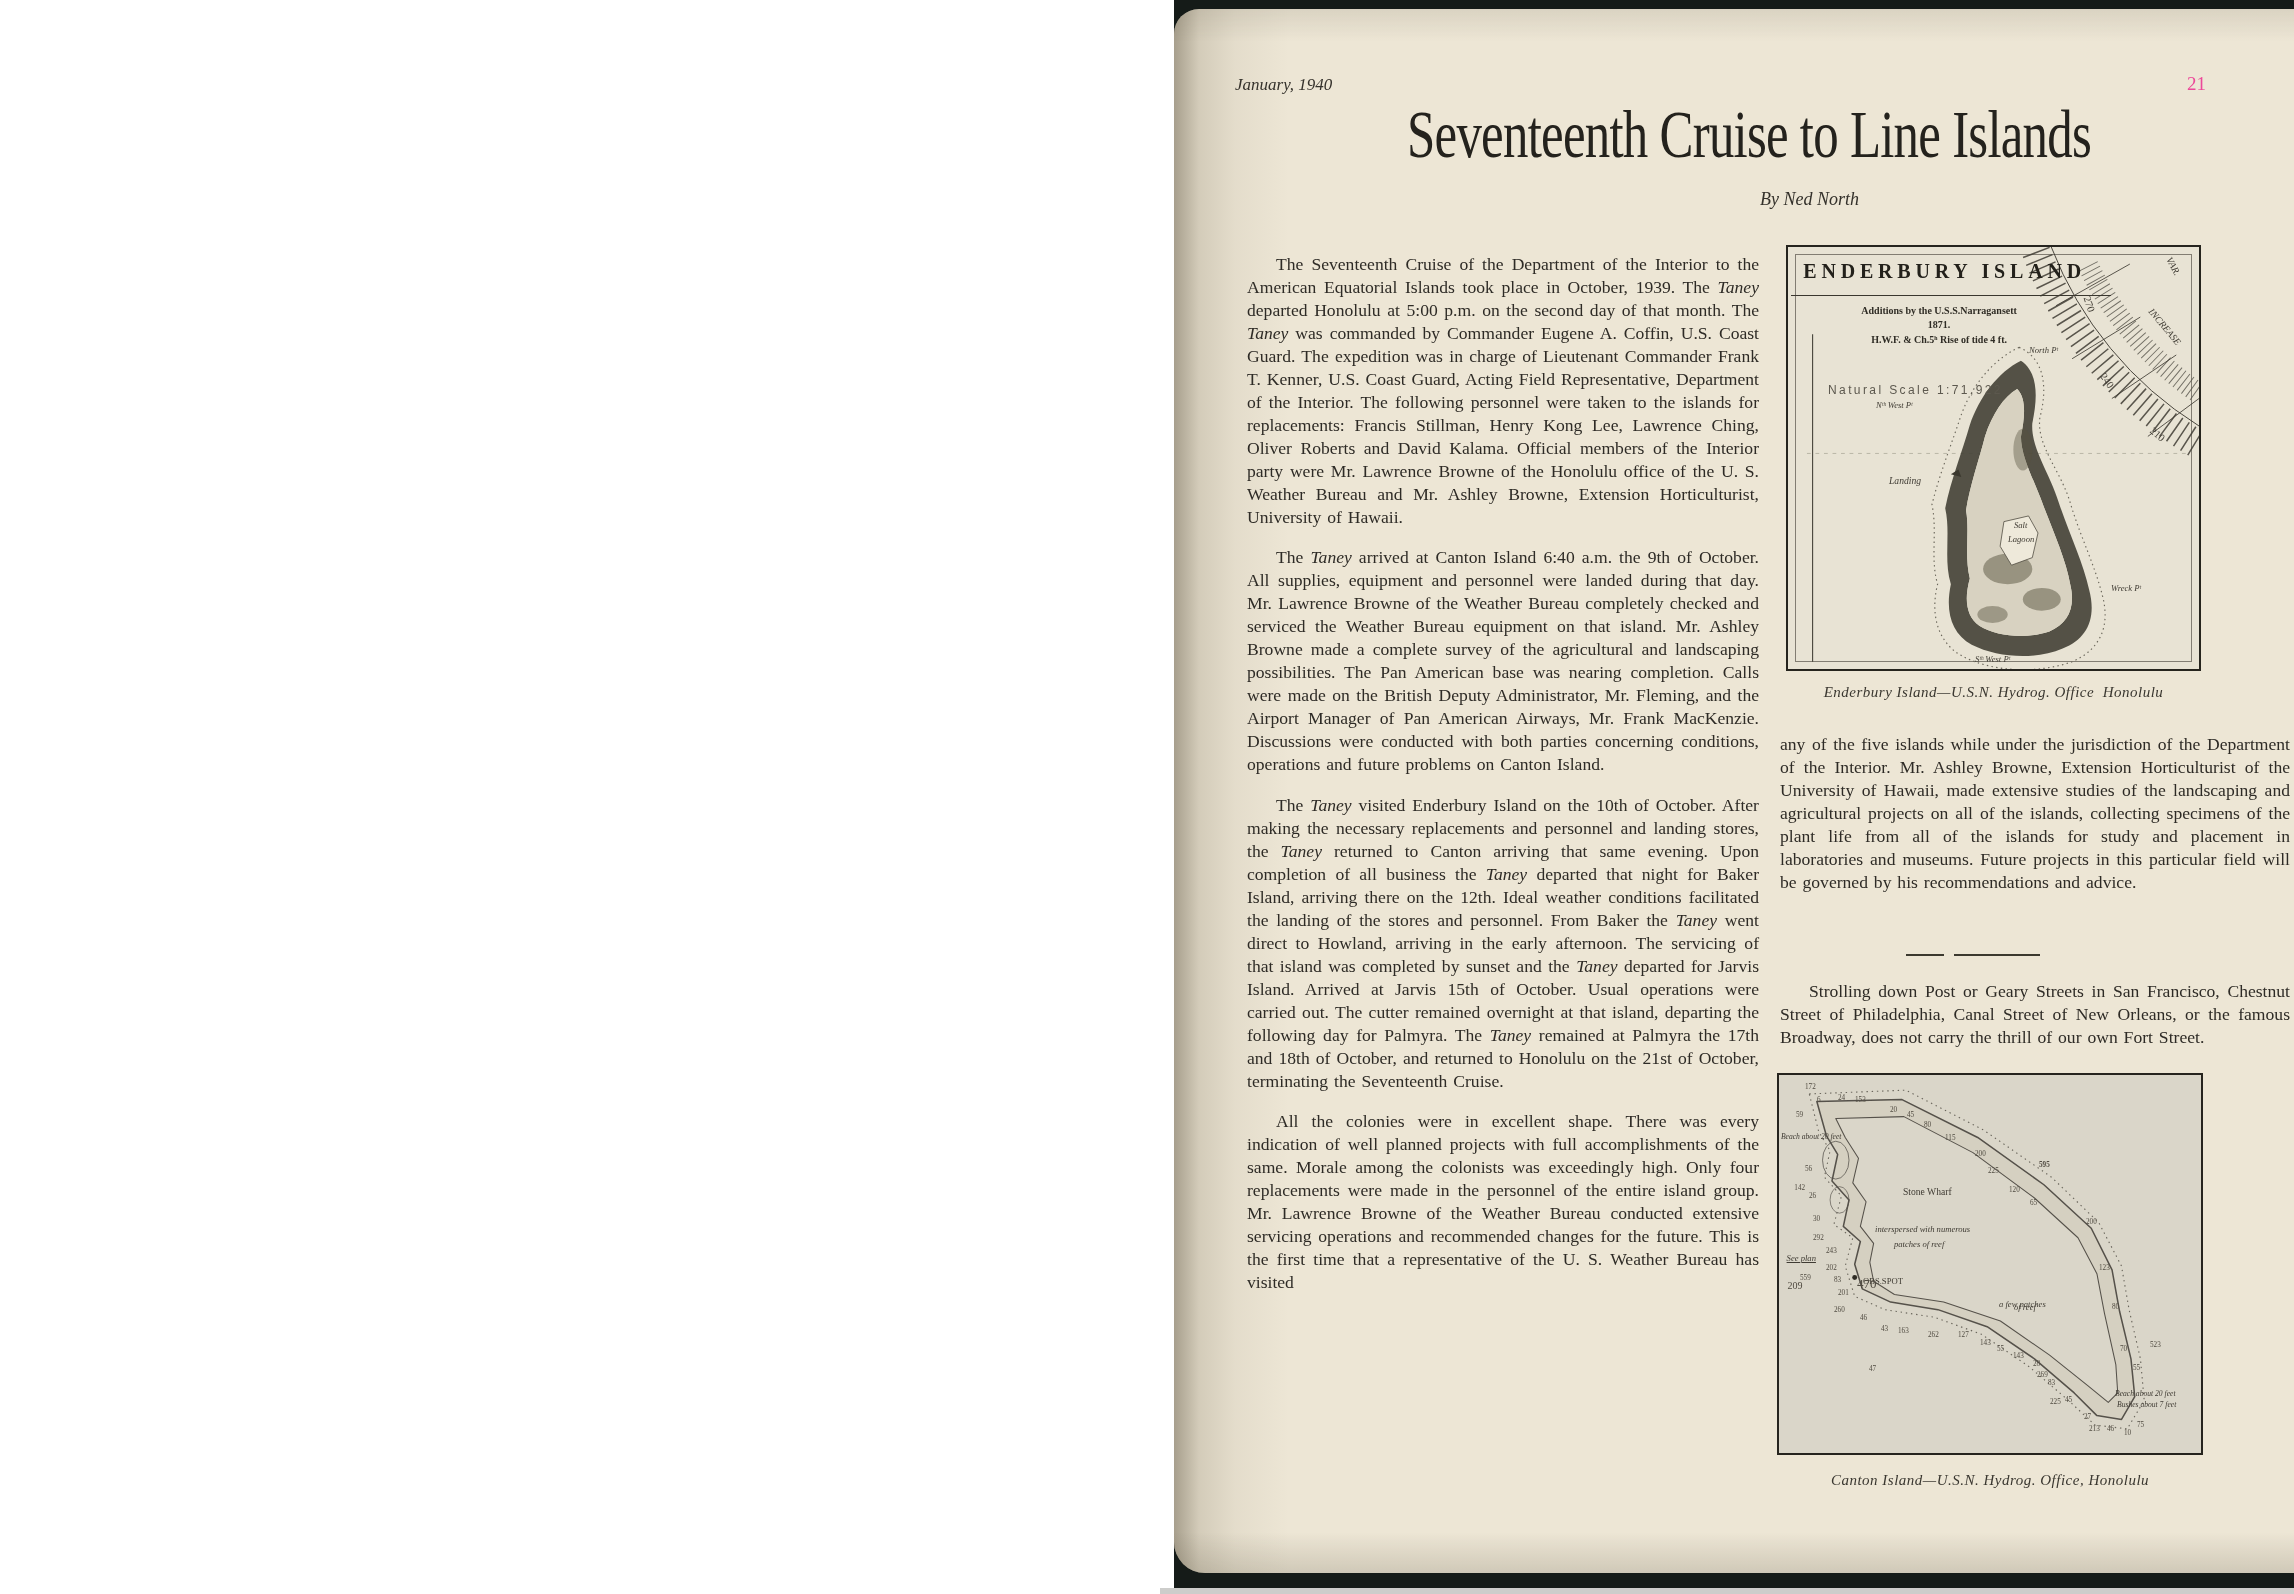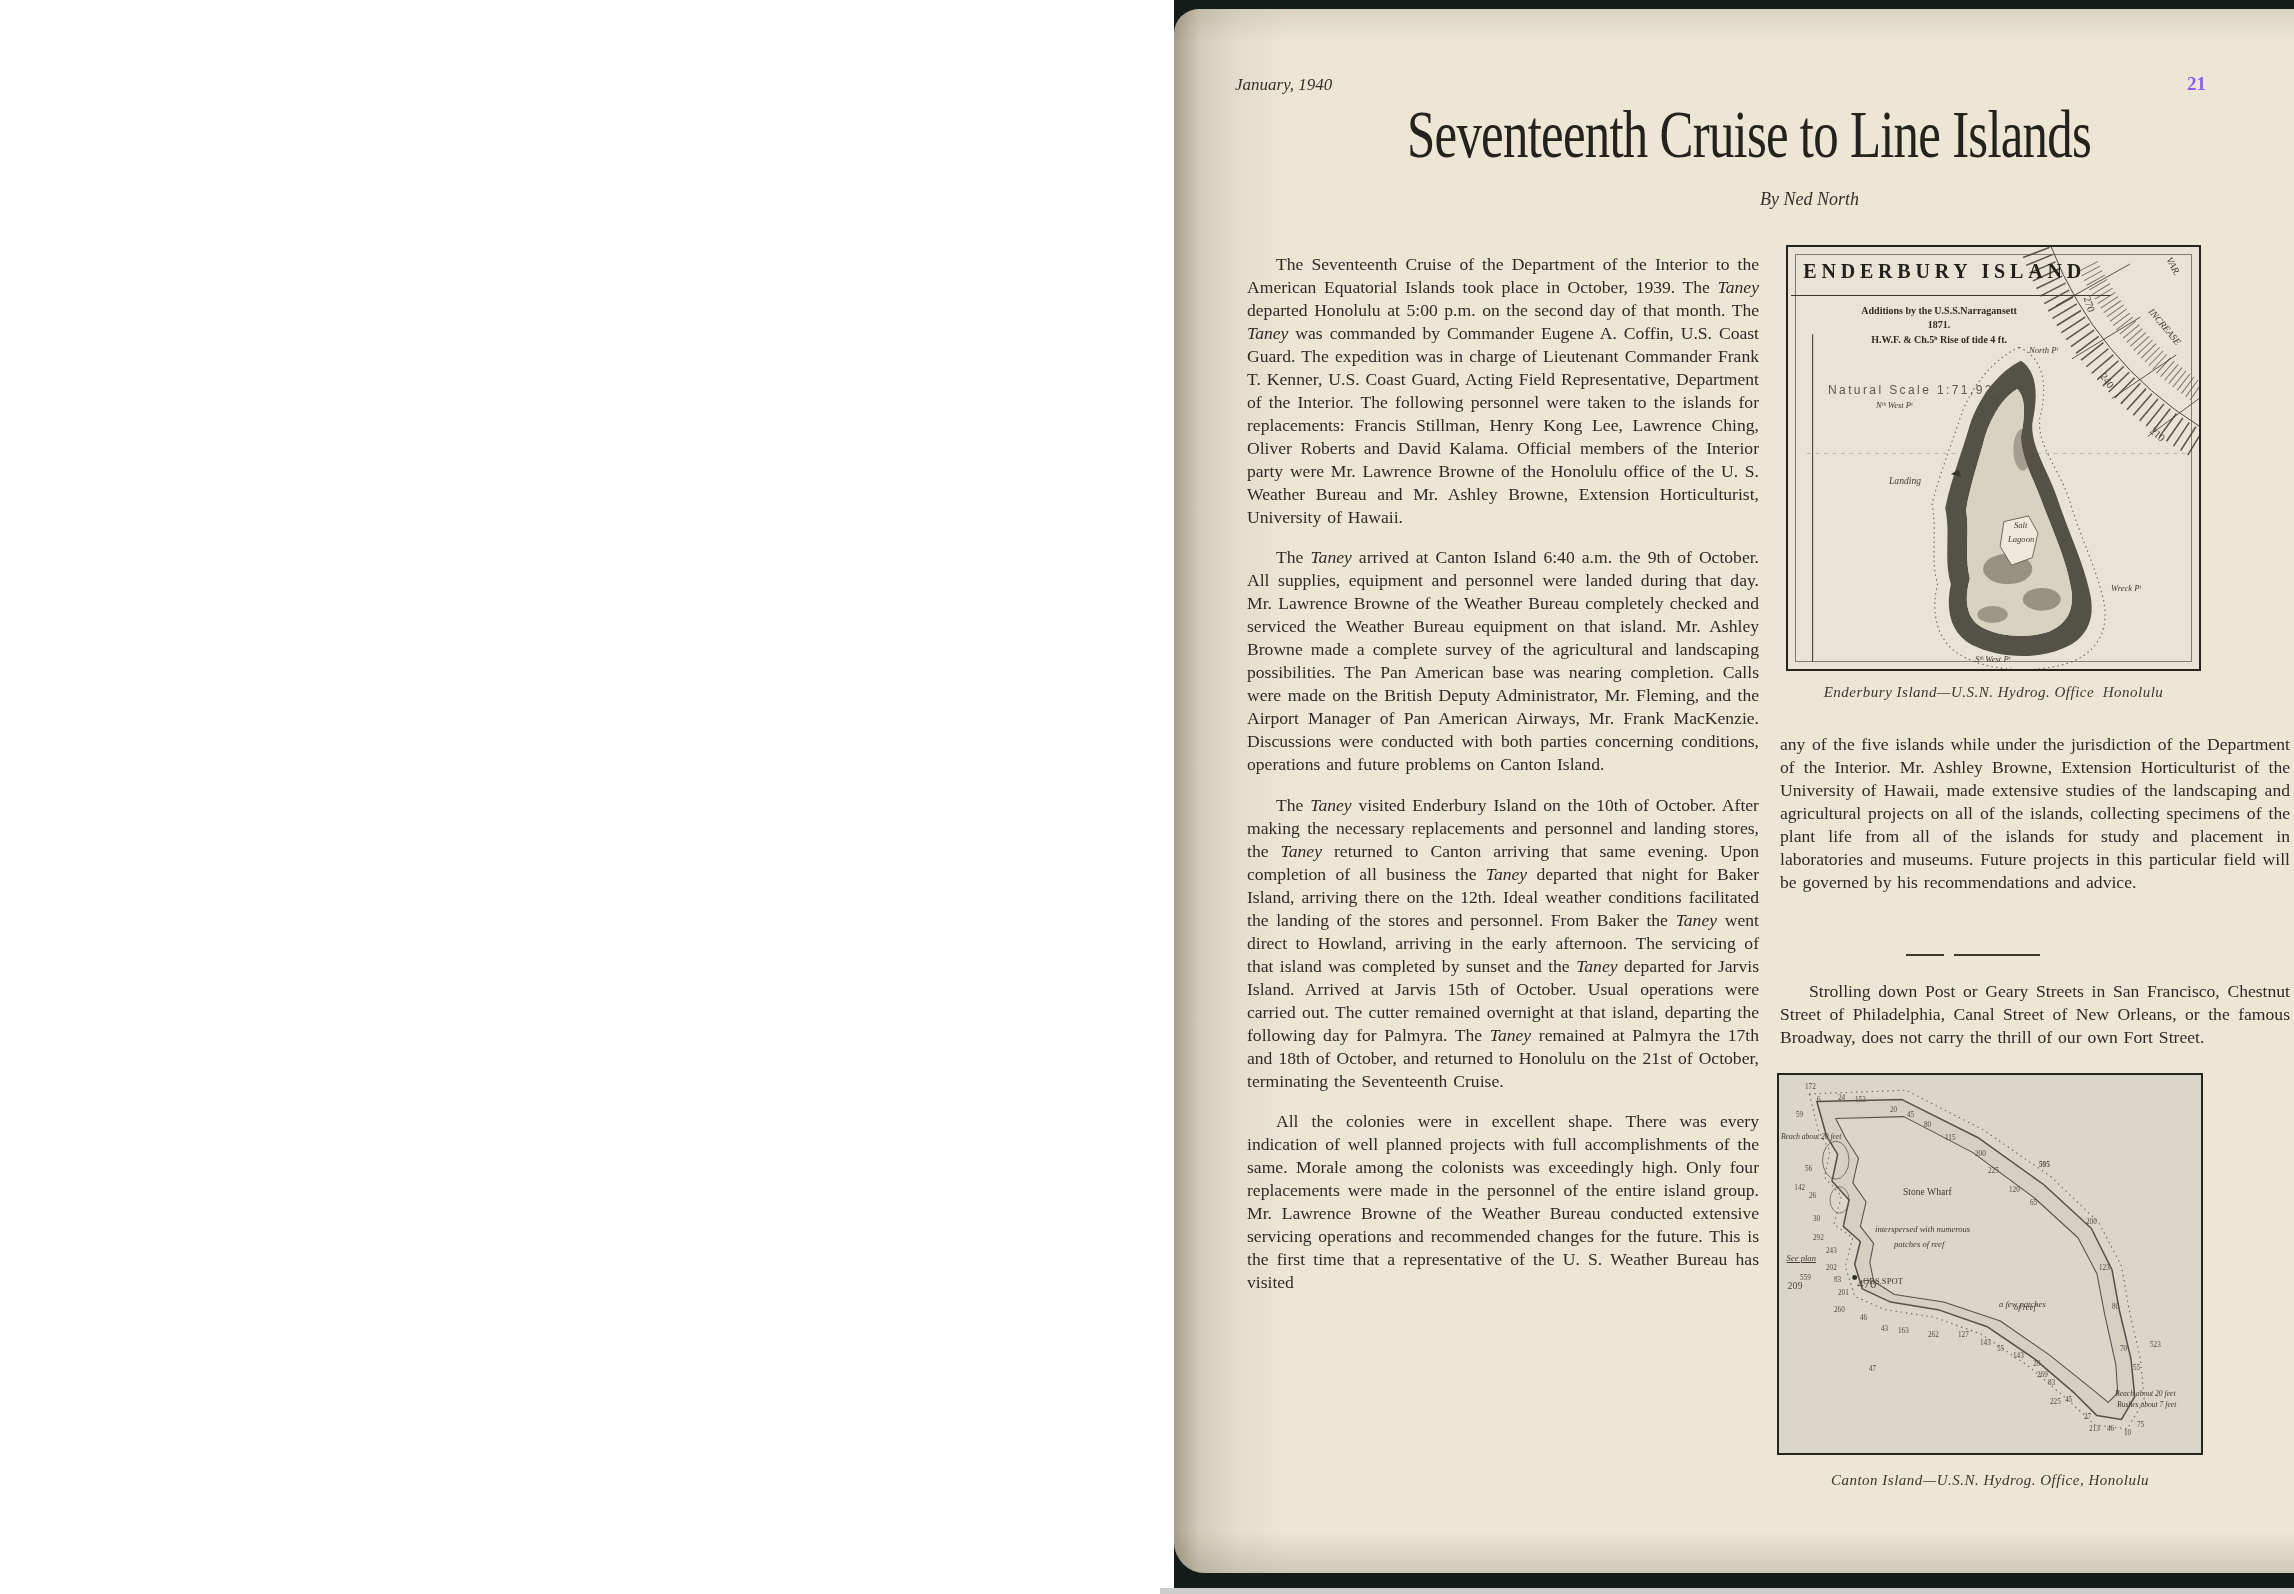--- a/index.html
+++ b/index.html
@@ -14,21 +14,21 @@
   .page{position:absolute;left:1174px;top:8.6px;width:1120px;height:1564px;background:var(--page);
         border-radius:25px 0 0 31px;}
   .page::before{content:"";position:absolute;inset:0;border-radius:inherit;pointer-events:none;
         background:linear-gradient(90deg,rgba(62,52,32,.40),rgba(95,84,60,.18) 25px,rgba(120,110,88,.08) 61px,rgba(0,0,0,0) 115px);}
   .page::after{content:"";position:absolute;inset:0;border-radius:inherit;pointer-events:none;
         background:linear-gradient(0deg,rgba(55,48,30,.16),rgba(0,0,0,0) 40px),
                    linear-gradient(180deg,rgba(55,48,30,.10),rgba(0,0,0,0) 32.5px);}
   .content{position:absolute;inset:0;color:var(--ink);}
 
   .hdr-date{position:absolute;left:1235px;top:75px;font-style:italic;font-size:17px;color:#35322c;}
-  .hdr-page{position:absolute;left:2187px;top:73px;font-size:19px;color:#8b5cf6;font-weight:bold;}
+  .hdr-page{position:absolute;left:2187px;top:73px;font-size:19px;color:#ec4899;}
 
   .title-wrap{position:absolute;left:1243px;top:99px;width:1013px;text-align:center;}
   .title{display:inline-block;font-size:67px;line-height:71px;color:#24221d;letter-spacing:-1px;
          transform:scaleX(.76);transform-origin:center;white-space:nowrap;}
   .byline{position:absolute;left:1303px;top:189px;width:1013px;text-align:center;
           font-style:italic;font-size:18px;color:#34312b;}
 
   .body-par{font-size:17.6px;line-height:23px;text-align:justify;text-indent:29px;word-spacing:1.5px;}
   .body-par em{font-style:italic;}
   .cont{text-indent:0;}

